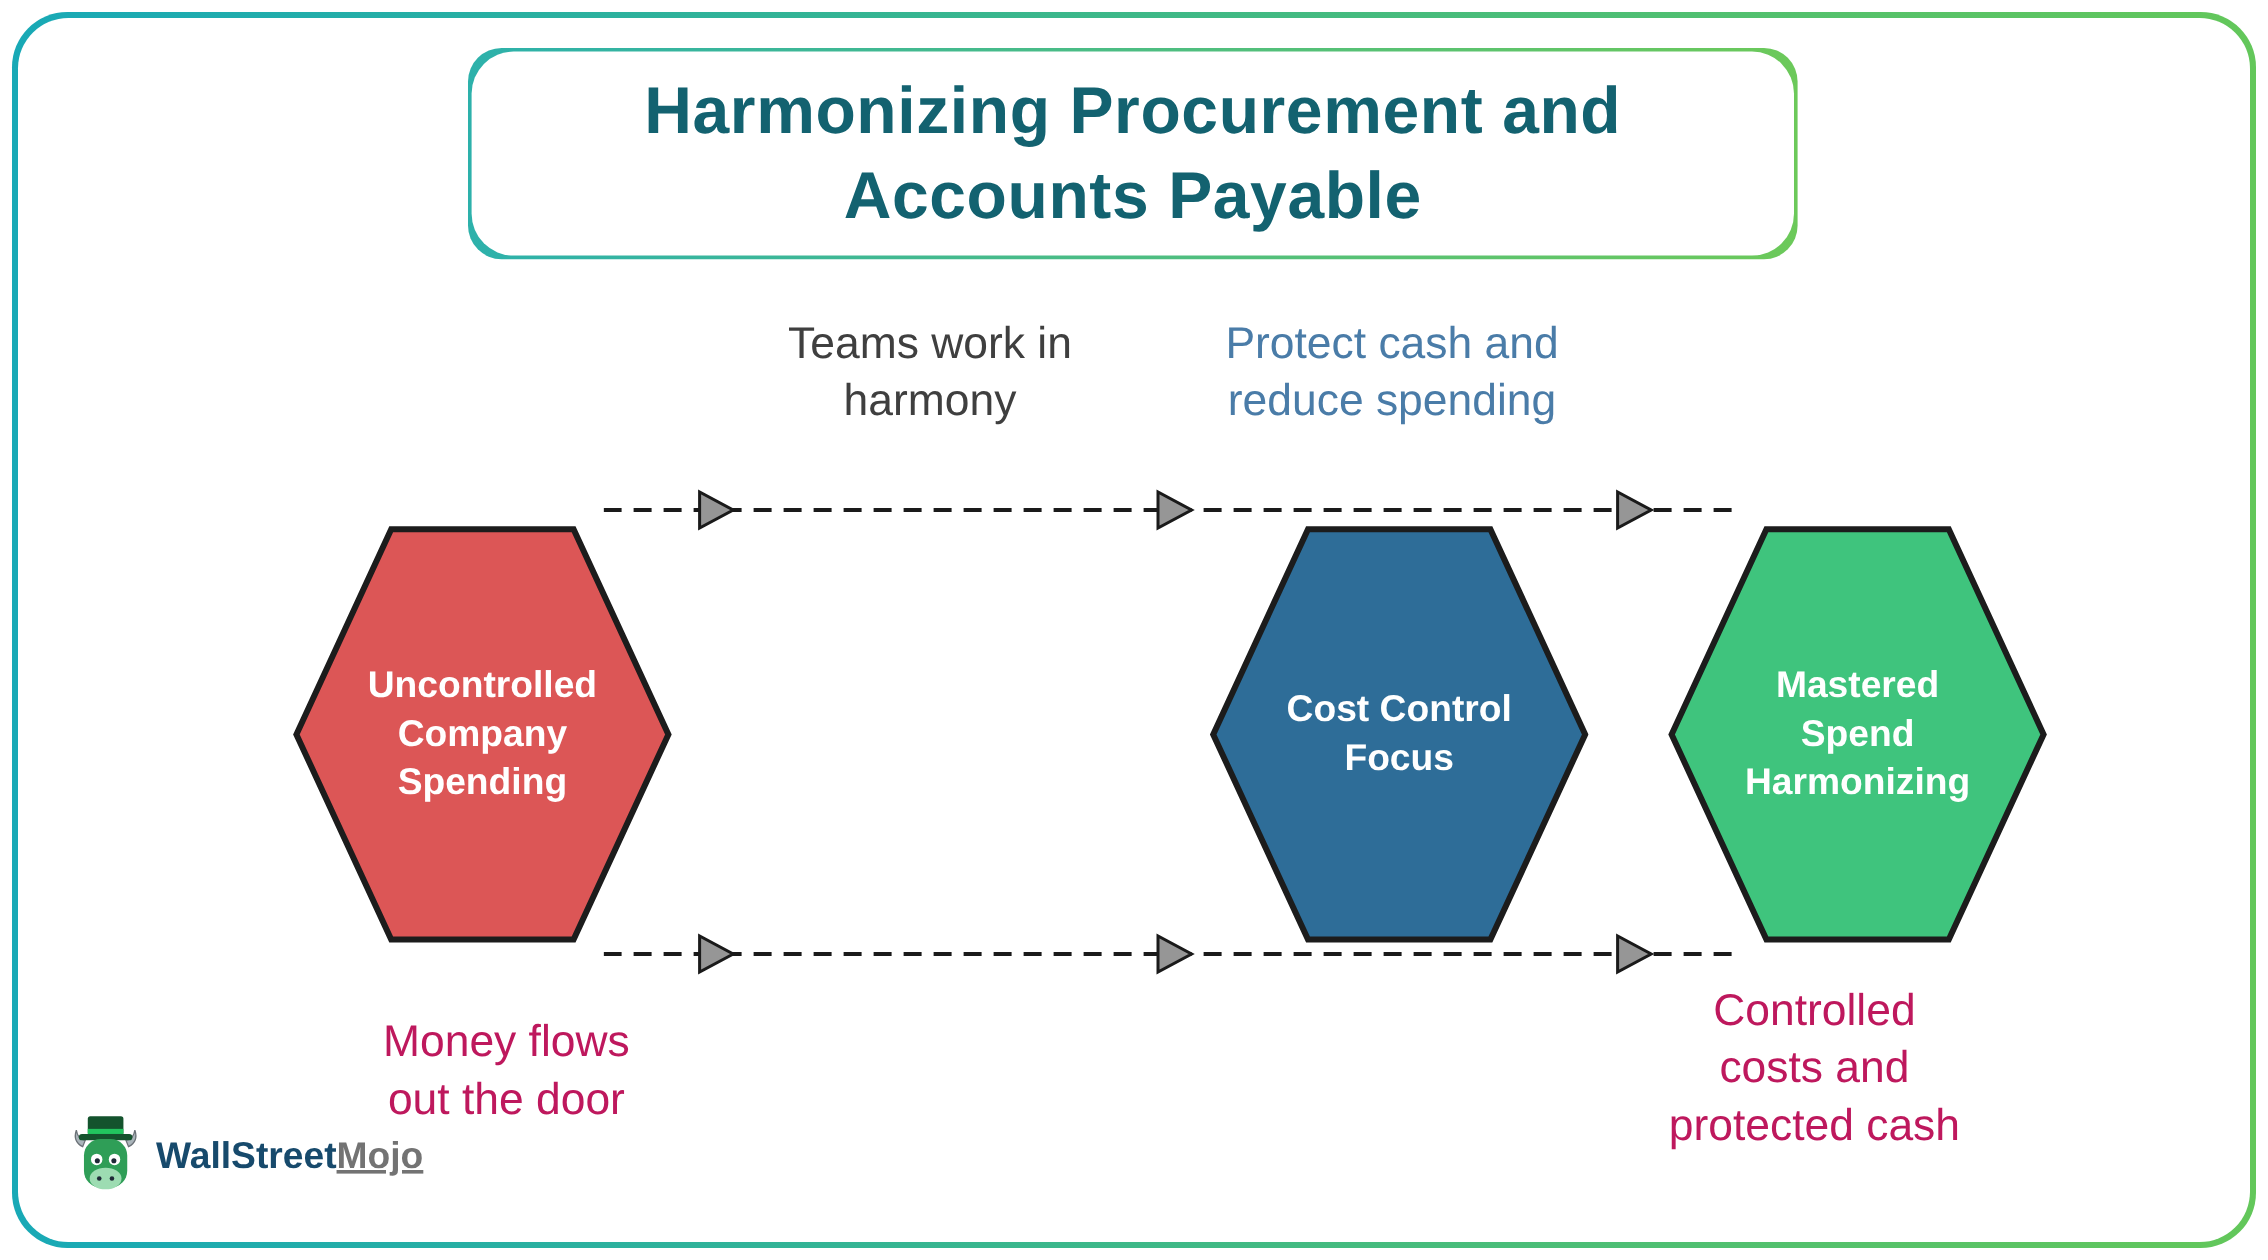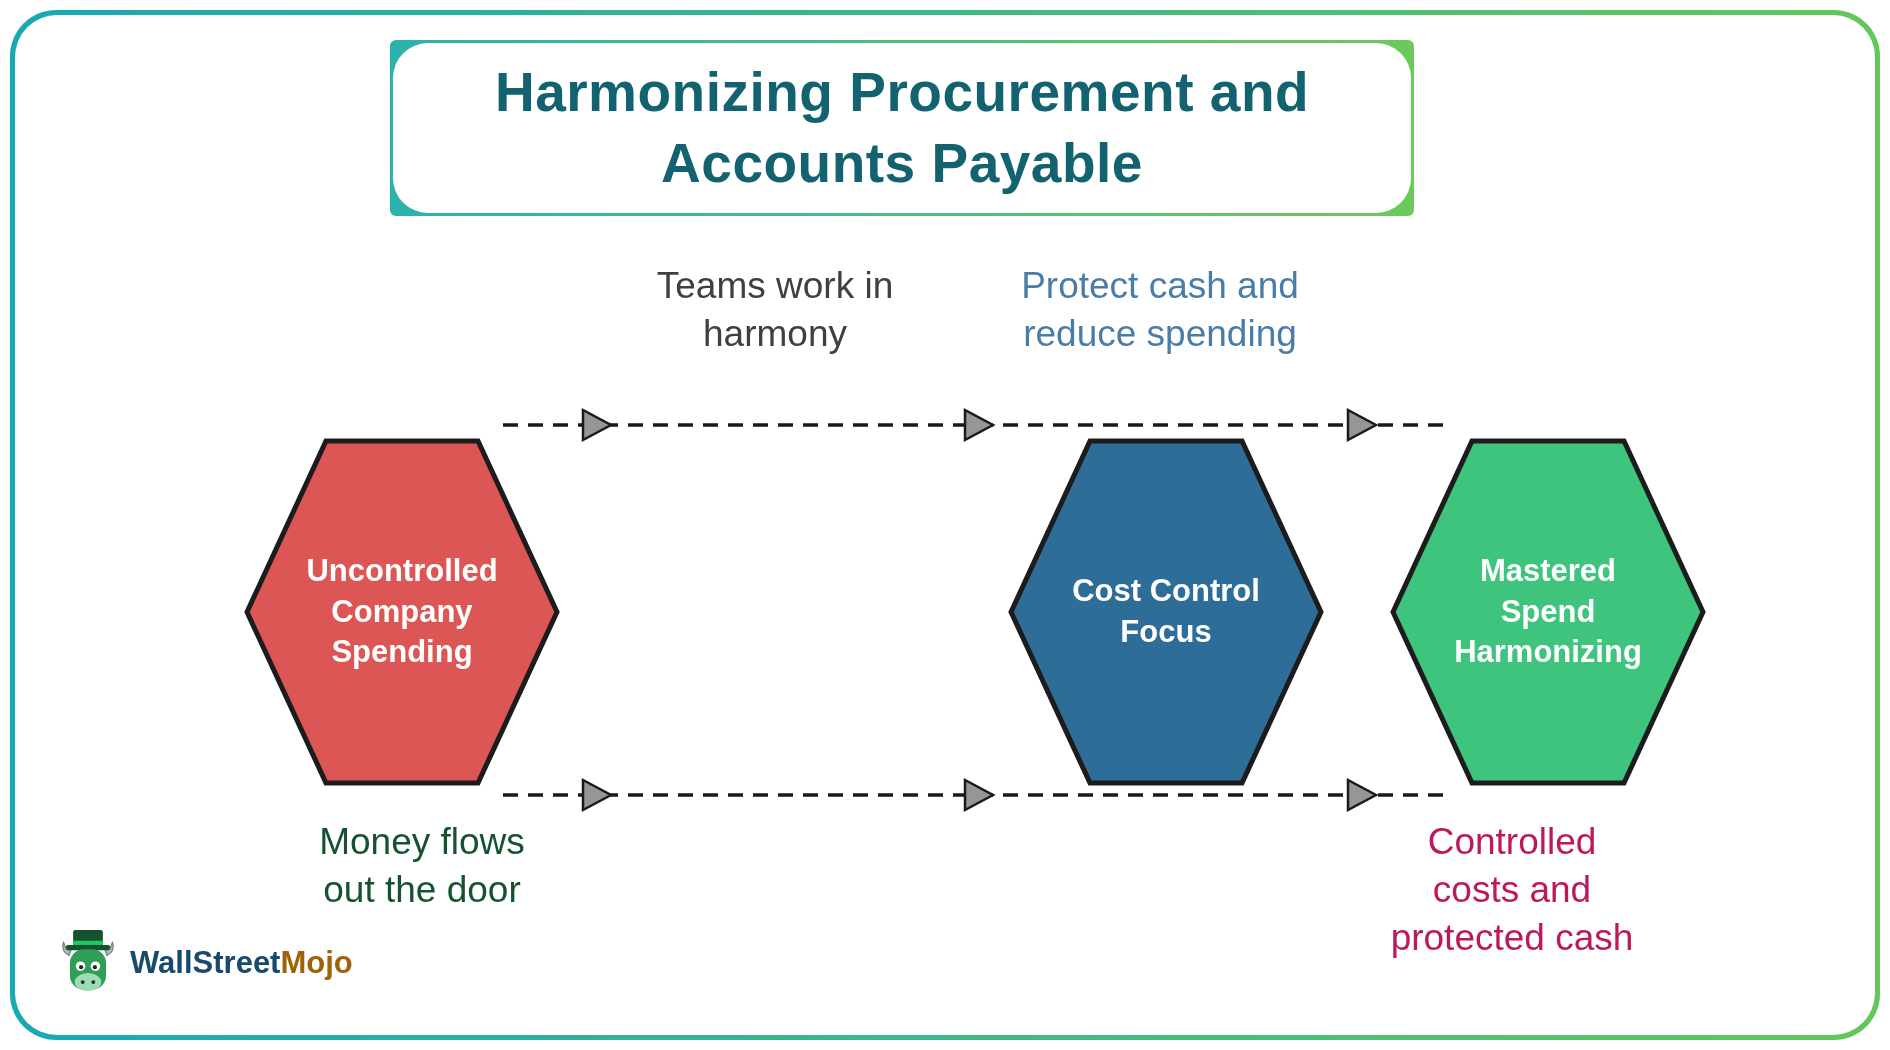--- a/index.html
+++ b/index.html
@@ -9,22 +9,22 @@
     background:#ffffff;
     font-family:"Liberation Sans", sans-serif;
     overflow:hidden;
   }
   
   .page-frame{position:absolute;inset:10px;border-radius:46px;
     background:linear-gradient(90deg,#18a9b6,#63c75a);}
   .page-frame-inner{position:absolute;inset:5px;border-radius:42px;background:#ffffff;}
 
   
-  .title-box{position:absolute;left:390px;top:40px;width:1024px;height:176px;
-    border-radius:6px;background:linear-gradient(90deg,#2db1ab,#6cc95a);}
+  .title-box{position:absolute;left:390px;top:40px;width:1108px;height:176px;
+    border-radius:28px;background:linear-gradient(90deg,#2db1ab,#6cc95a);}
   .title-box-inner{position:absolute;inset:3px;border-radius:35px;background:#ffffff;
     display:flex;align-items:center;justify-content:center;}
   .page-title{font-size:55px;font-weight:bold;color:#136270;text-align:center;
     line-height:1.3;white-space:pre-line;letter-spacing:0.5px;}
 
   
   .hex{position:absolute;width:316px;height:352px;}
   .hex svg{position:absolute;inset:0;}
   .hex .stage-label{position:absolute;inset:0;display:flex;align-items:center;justify-content:center;
     color:#ffffff;font-weight:bold;font-size:31px;line-height:1.32;text-align:center;
@@ -37,28 +37,28 @@
   
   .dash-strip{position:absolute;left:503px;width:950px;height:42px;}
   .dash-top{top:404px;}
   .dash-bottom{top:774px;}
 
   
   .annotation{position:absolute;font-size:37px;line-height:1.3;text-align:center;
     white-space:pre-line;font-weight:500;}
   .ann-teams{left:540px;top:262px;width:470px;color:#3f3f3f;}
   .ann-protect{left:928px;top:262px;width:464px;color:#4a7ca8;}
-  .ann-money{left:202px;top:818px;width:440px;color:#14532d;}
+  .ann-money{left:202px;top:844px;width:440px;color:#be185d;}
   .ann-controlled{left:1292px;top:818px;width:440px;color:#be185d;}
 
   
   .logo{position:absolute;left:56px;top:928px;display:flex;align-items:center;gap:10px;}
   .logo-text{font-size:31px;font-weight:bold;}
   .logo-text .p1{color:#174a6c;}
-  .logo-text .p2{color:#a16207;}
+  .logo-text .p2{color:#737373;text-decoration:underline;}
 </style>
 </head>
 <body>
 
 <div class="canvas">
 
   <div class="page-frame">
     <div class="page-frame-inner"></div>
   </div>
 

